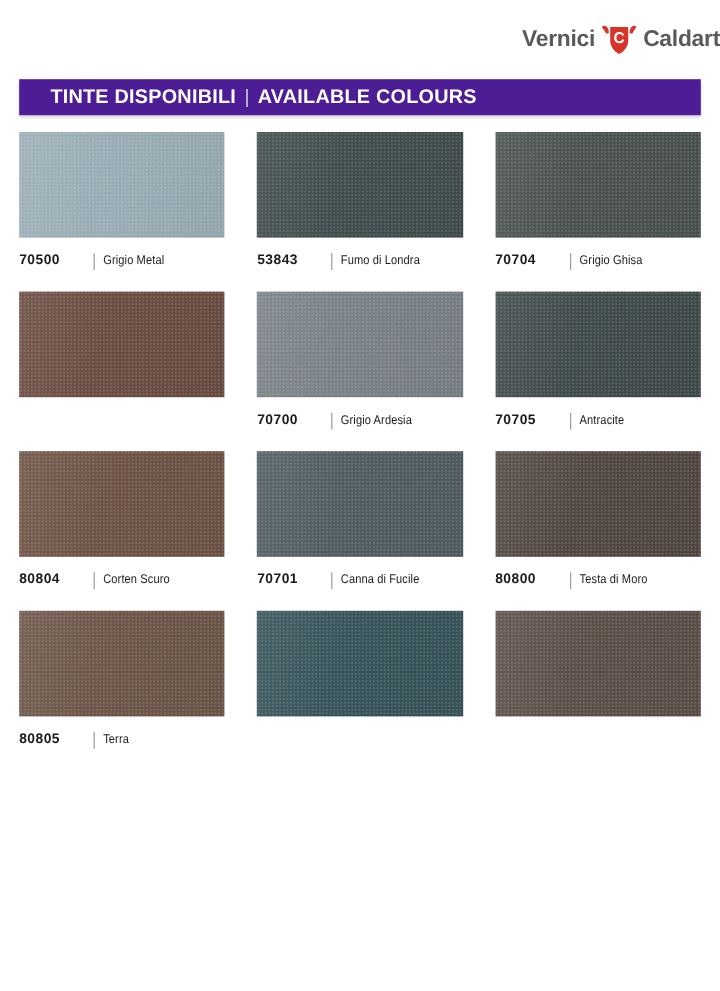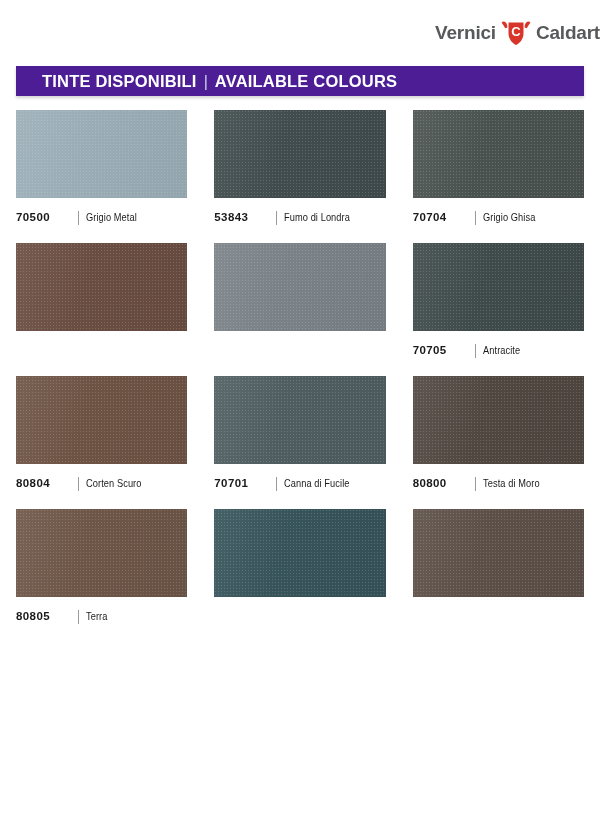--- a/index.html
+++ b/index.html
@@ -186,20 +186,25 @@
         <span class="swatch-code">70704</span>
         <span class="swatch-divider"></span>
         <span class="swatch-name">Grigio Ghisa</span>
       </div>
     </div>
     <div class="swatch-cell">
       <div class="swatch-chip" style="background-color: rgb(106, 77, 66);"></div>
     </div>
     <div class="swatch-cell">
       <div class="swatch-chip" style="background-color: rgb(122, 130, 135);"></div>
+      <div class="swatch-caption">
+        <span class="swatch-code">70700</span>
+        <span class="swatch-divider"></span>
+        <span class="swatch-name">Grigio Ardesia</span>
+      </div>
     </div>
     <div class="swatch-cell">
       <div class="swatch-chip" style="background-color: rgb(63, 74, 75);"></div>
       <div class="swatch-caption">
         <span class="swatch-code">70705</span>
         <span class="swatch-divider"></span>
         <span class="swatch-name">Antracite</span>
       </div>
     </div>
     <div class="swatch-cell">

